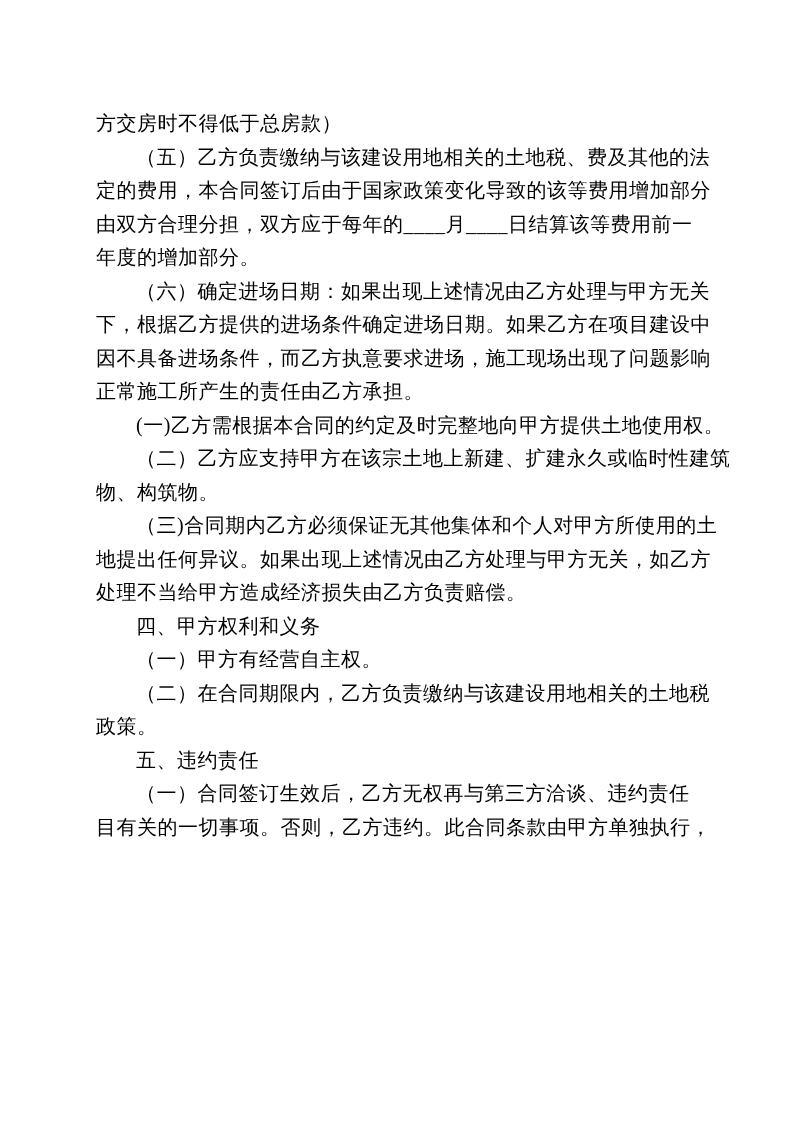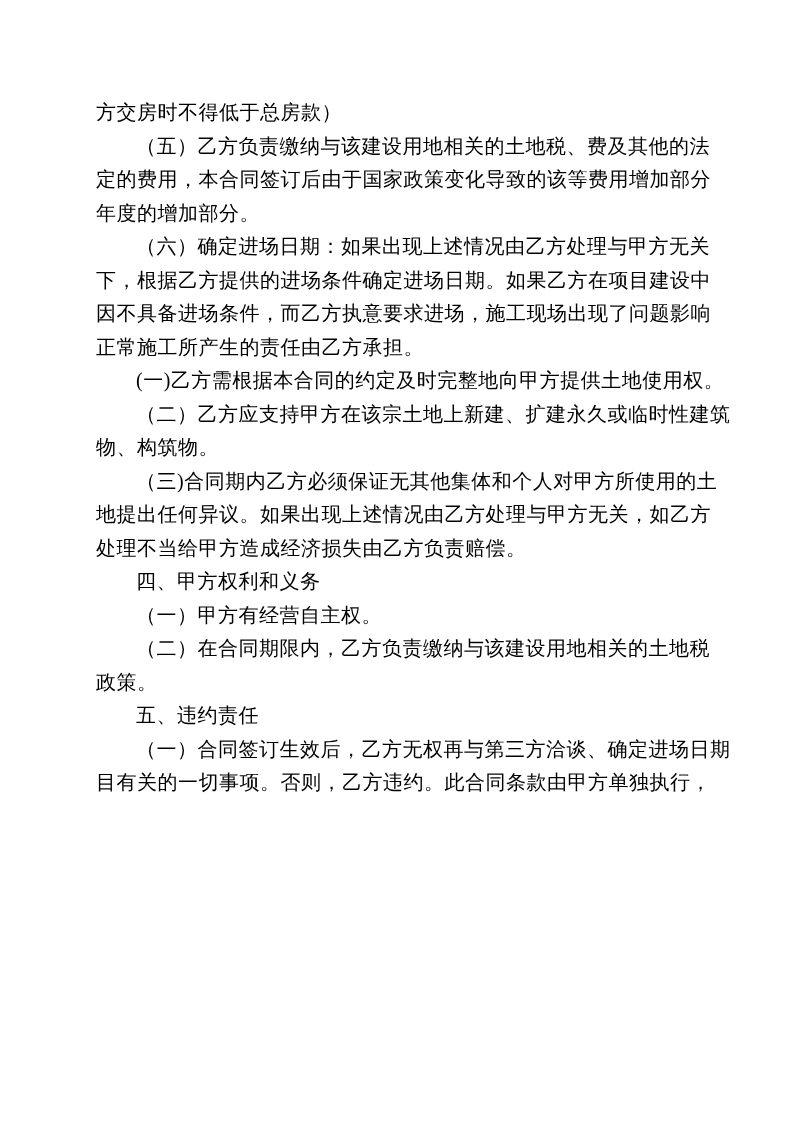--- a/index.html
+++ b/index.html
@@ -14,20 +14,21 @@
     margin: 0 auto;
     background: #ffffff;
     overflow: hidden;
     box-sizing: border-box;
     padding: 96px 94px 0 96px;
     font-family: "Liberation Serif", "DejaVu Serif", serif;
     color: #000000;
   }
   .doc-body {
     width: 604px;
+    margin-top: 11px;
   }
   .paragraph {
     margin: 0;
     padding: 0;
   }
   .line {
     font-size: 20px;
     line-height: 33.5px;
     height: 33.5px;
     white-space: pre;
@@ -42,20 +43,21 @@
 <body>
 
 <div class="page">
   <div class="doc-body">
       <div class="paragraph">
         <div class="line">方交房时不得低于总房款）</div>
       </div>
       <div class="paragraph">
         <div class="line indent">（五）乙方负责缴纳与该建设用地相关的土地税、费及其他的法</div>
         <div class="line">定的费用，本合同签订后由于国家政策变化导致的该等费用增加部分</div>
+        <div class="line">由双方合理分担，双方应于每年的____月____日结算该等费用前一</div>
         <div class="line">年度的增加部分。</div>
       </div>
       <div class="paragraph">
         <div class="line indent">（六）确定进场日期：如果出现上述情况由乙方处理与甲方无关</div>
         <div class="line">下，根据乙方提供的进场条件确定进场日期。如果乙方在项目建设中</div>
         <div class="line">因不具备进场条件，而乙方执意要求进场，施工现场出现了问题影响</div>
         <div class="line">正常施工所产生的责任由乙方承担。</div>
       </div>
       <div class="paragraph">
         <div class="line indent">(一)乙方需根据本合同的约定及时完整地向甲方提供土地使用权。</div>
@@ -76,17 +78,17 @@
         <div class="line indent">（一）甲方有经营自主权。</div>
       </div>
       <div class="paragraph">
         <div class="line indent">（二）在合同期限内，乙方负责缴纳与该建设用地相关的土地税</div>
         <div class="line">政策。</div>
       </div>
       <div class="paragraph">
         <div class="line indent">五、违约责任</div>
       </div>
       <div class="paragraph">
-        <div class="line indent">（一）合同签订生效后，乙方无权再与第三方洽谈、确定进场日期</div>
+        <div class="line indent">（一）合同签订生效后，乙方无权再与第三方洽谈、违约责任</div>
         <div class="line">目有关的一切事项。否则，乙方违约。此合同条款由甲方单独执行，</div>
       </div>
     </div>
 </div>
 
 </body></html>

